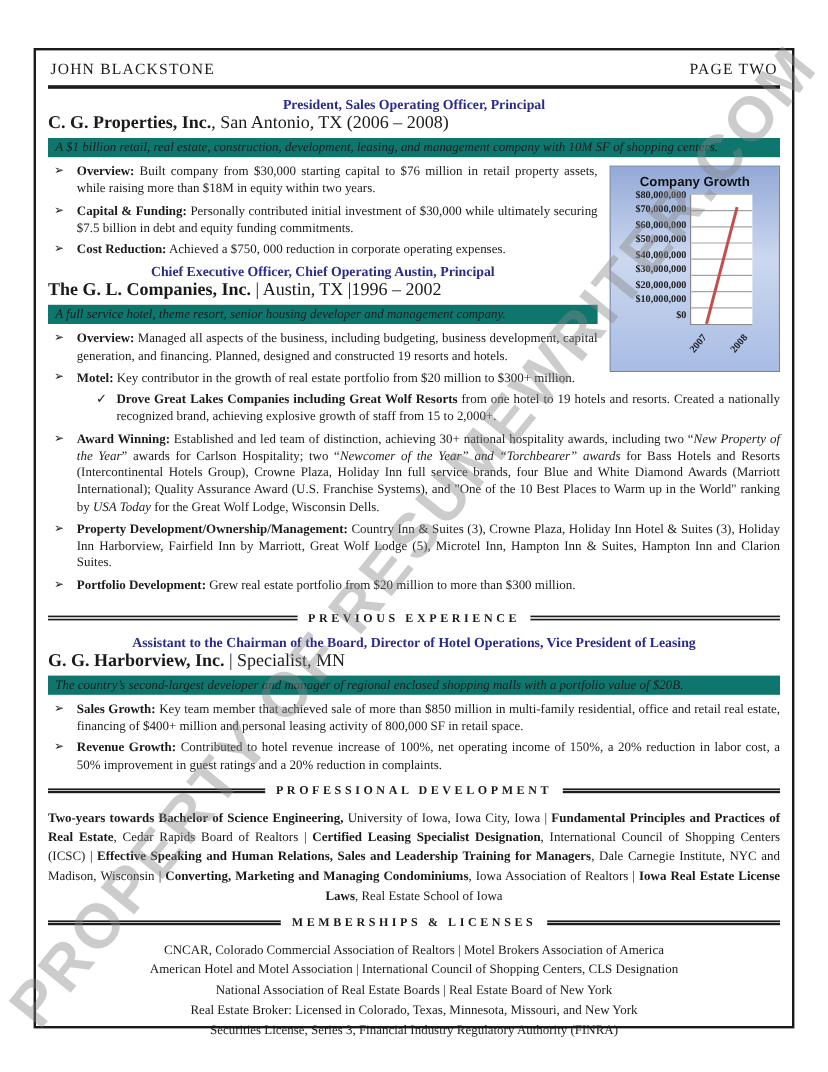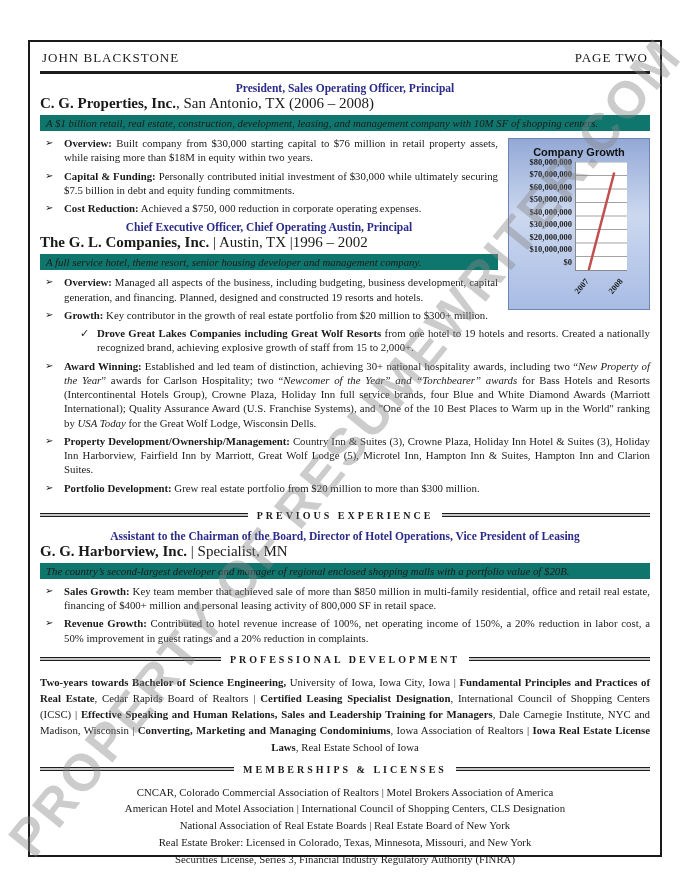--- a/index.html
+++ b/index.html
@@ -119,21 +119,21 @@
       <div class="bullet"><span class="b">Overview:</span><span> Built company from $30,000 starting capital to $76 million in retail property assets, while raising more than $18M in equity within two years.</span></div>
       <div class="bullet"><span class="b">Capital &amp; Funding:</span><span> Personally contributed initial investment of $30,000 while ultimately securing $7.5 billion in debt and equity funding commitments.</span></div>
       <div class="bullet"><span class="b">Cost Reduction:</span><span> Achieved a $750, 000 reduction in corporate operating expenses.</span></div>
     </div>
 
     <div class="job">
       <h2>Chief Executive Officer, Chief Operating Austin, Principal</h2>
       <h3><span class="b">The G. L. Companies, Inc.</span><span> | Austin, TX |1996 – 2002</span></h3>
       <div class="tagline">A full service hotel, theme resort, senior housing developer and management company.</div>
       <div class="bullet"><span class="b">Overview:</span><span> Managed all aspects of the business, including budgeting, business development, capital generation, and financing. Planned, designed and constructed 19 resorts and hotels.</span></div>
-      <div class="bullet"><span class="b">Growth:</span><span> Key contributor in the growth of real estate portfolio from $20 million to $300+ million.</span></div>
+      <div class="bullet"><span class="b">Motel:</span><span> Key contributor in the growth of real estate portfolio from $20 million to $300+ million.</span></div>
       <div class="bullet check"><span class="b">Drove Great Lakes Companies including Great Wolf Resorts</span><span> from one hotel to 19 hotels and resorts. Created a nationally recognized brand, achieving explosive growth of staff from 15 to 2,000+.</span></div>
       <div class="bullet"><span class="b">Award Winning:</span><span> Established and led team of distinction, achieving 30+ national hospitality awards, including two “</span><span class="i">New Property of the Year</span><span>” awards for Carlson Hospitality; two “</span><span class="i">Newcomer of the Year” and “Torchbearer” awards</span><span> for Bass Hotels and Resorts (Intercontinental Hotels Group), Crowne Plaza, Holiday Inn full service brands, four Blue and White Diamond Awards (Marriott International); Quality Assurance Award (U.S. Franchise Systems), and "One of the 10 Best Places to Warm up in the World" ranking by </span><span class="i">USA Today</span><span> for the Great Wolf Lodge, Wisconsin Dells.</span></div>
       <div class="bullet"><span class="b">Property Development/Ownership/Management:</span><span> Country Inn &amp; Suites (3), Crowne Plaza, Holiday Inn Hotel &amp; Suites (3), Holiday Inn Harborview, Fairfield Inn by Marriott, Great Wolf Lodge (5), Microtel Inn, Hampton Inn &amp; Suites, Hampton Inn and Clarion Suites.</span></div>
       <div class="bullet"><span class="b">Portfolio Development:</span><span> Grew real estate portfolio from $20 million to more than $300 million.</span></div>
     </div>
 
     <div class="clear"></div>
 
     <div class="divider">
       <div class="rule"></div>

